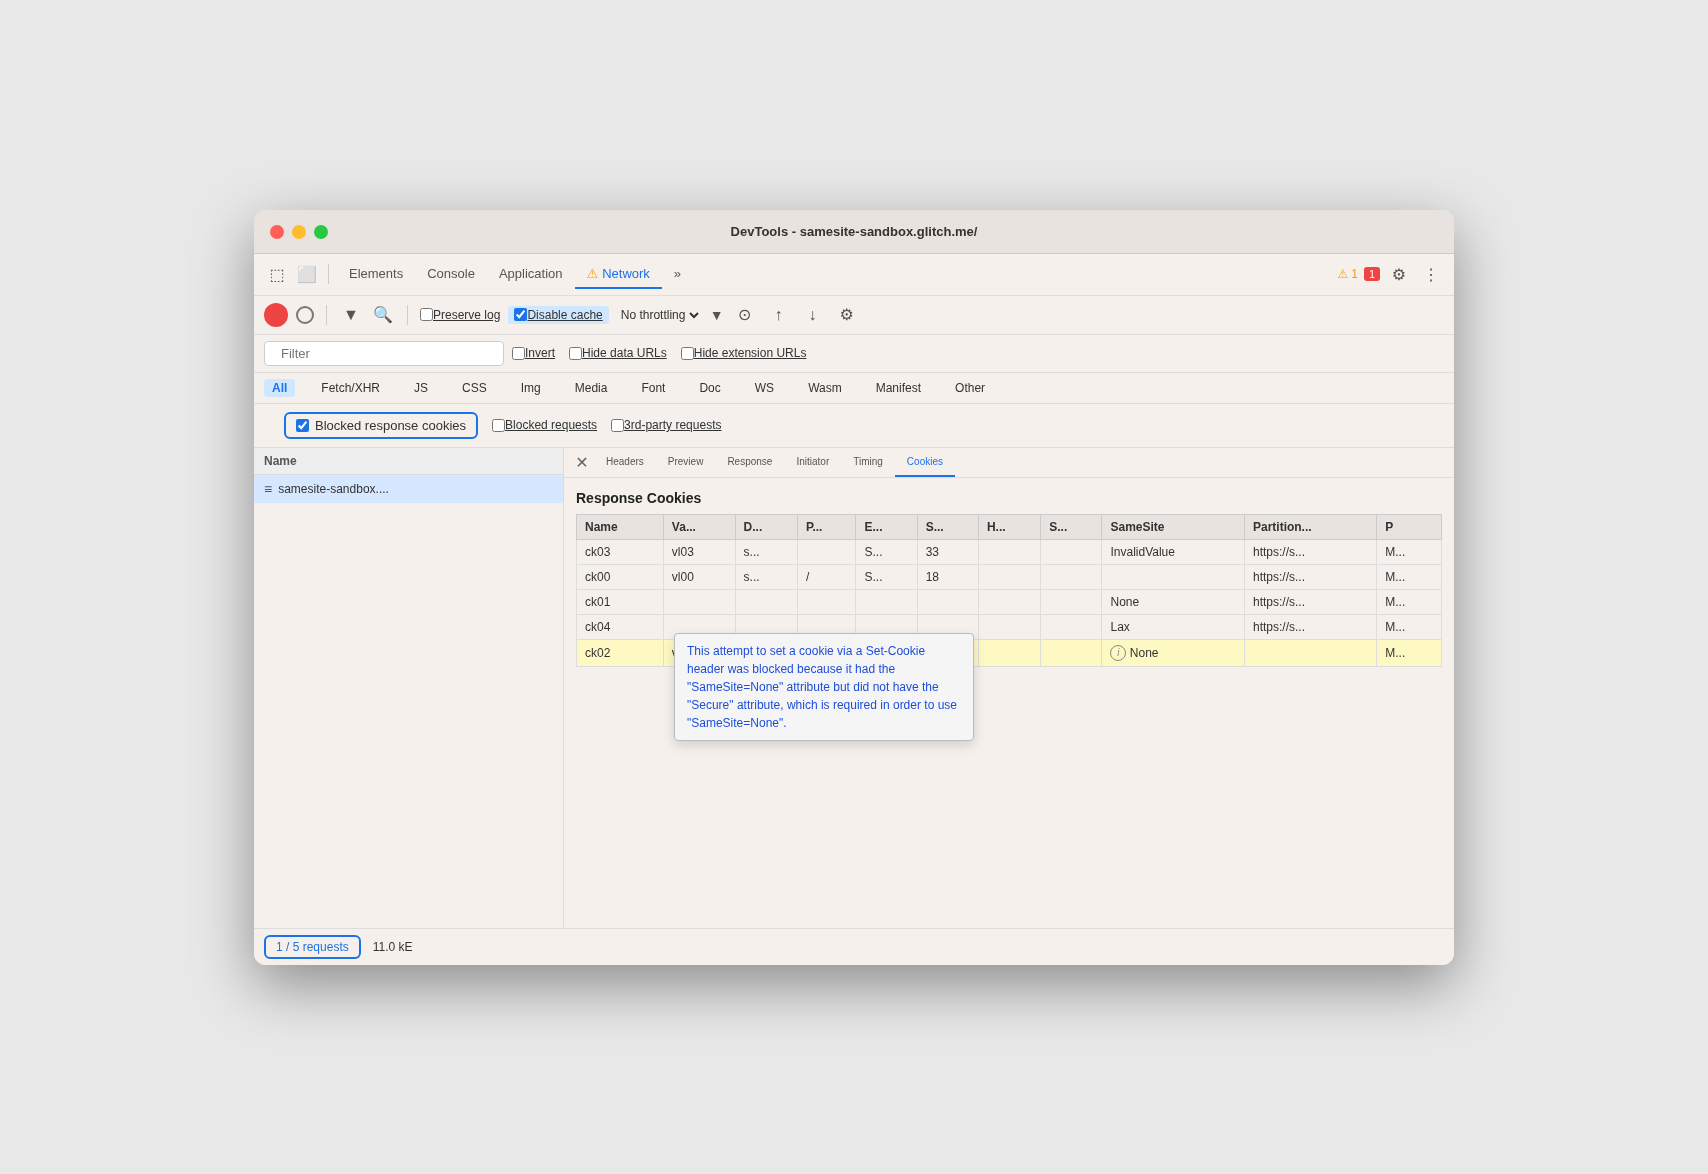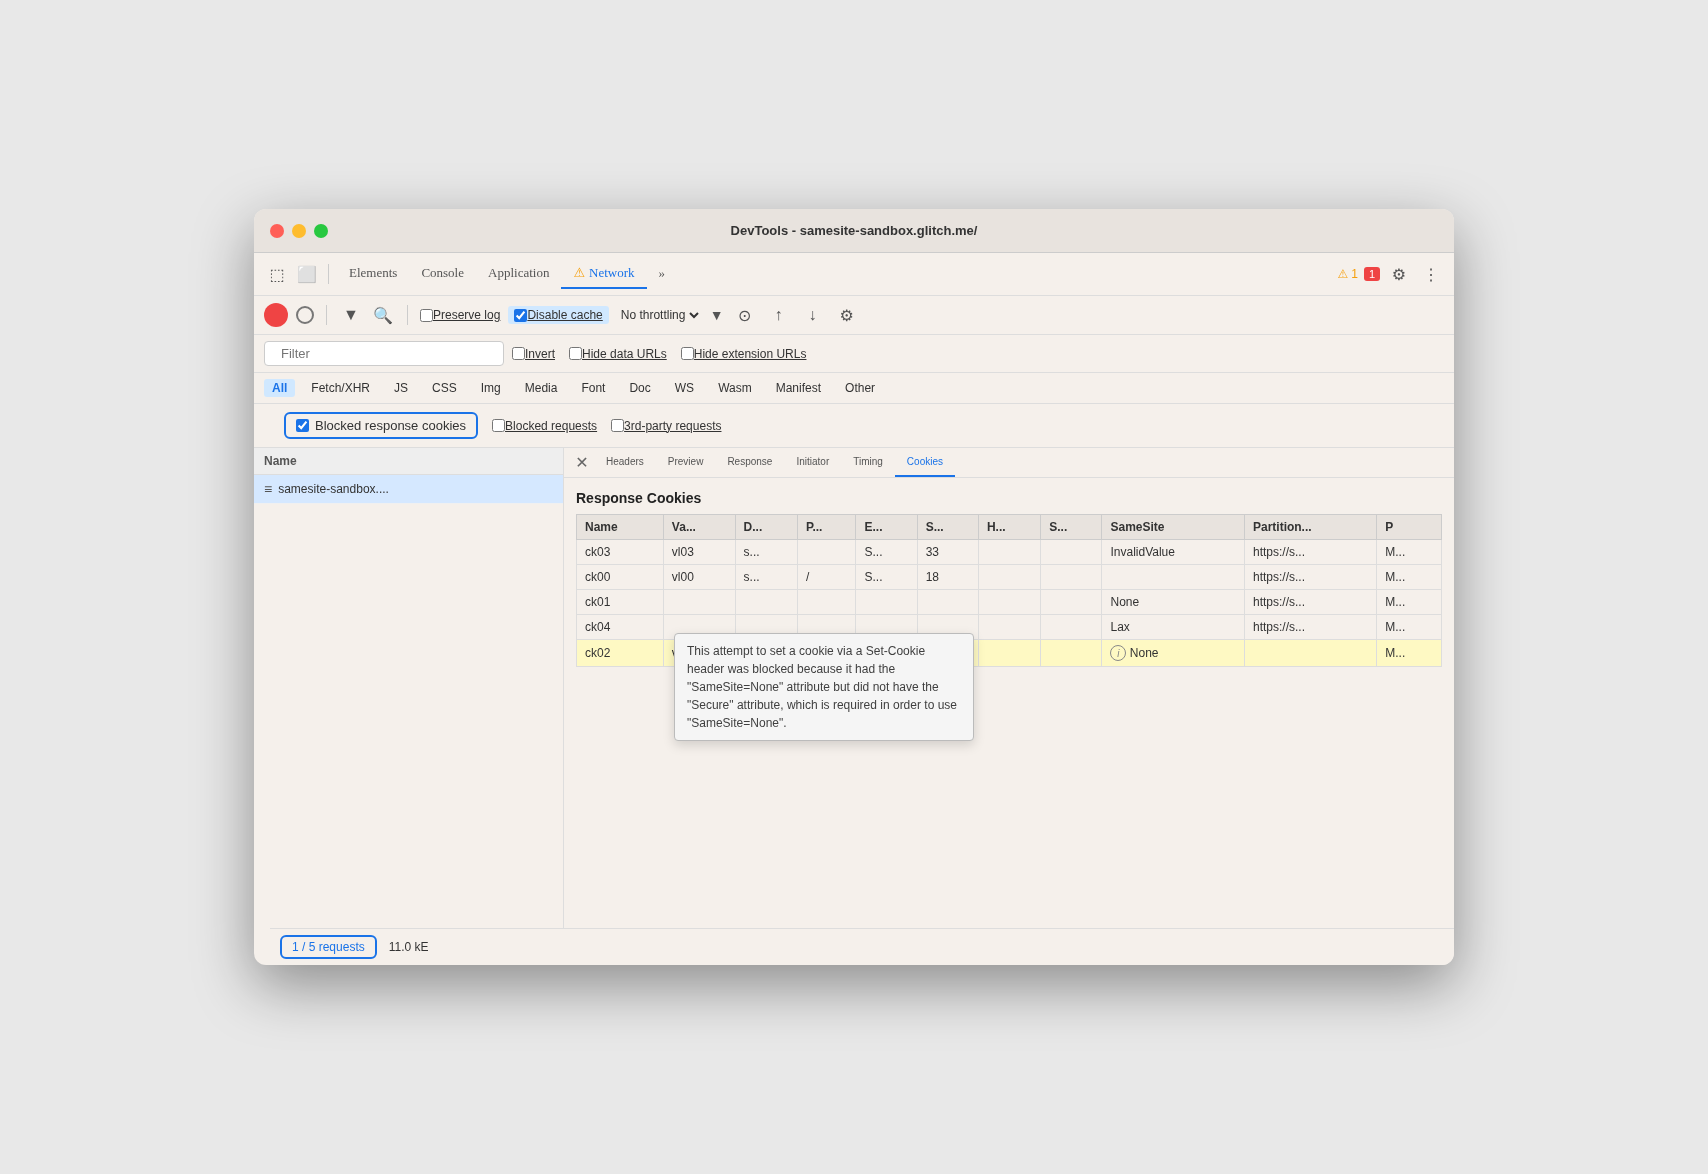--- a/index.html
+++ b/index.html
@@ -78,21 +78,20 @@
       gap: 0;
       flex: 1;
     }
     .tab-item {
       padding: 6px 12px;
       font-size: 13px;
       color: #555;
       cursor: pointer;
       border-bottom: 2px solid transparent;
       white-space: nowrap;
-      font-family: Liberation Serif, serif;
     }
     .tab-item.active {
       color: #1a73e8;
       border-bottom: 2px solid #1a73e8;
       font-weight: 500;
     }
     .tab-item.warning {
       display: flex;
       align-items: center;
       gap: 4px;
@@ -209,21 +208,21 @@
       gap: 14px;
       align-items: center;
     }
     
     .type-filter-row {
       display: flex;
       align-items: center;
       padding: 6px 10px;
       border-bottom: 1px solid #ddd;
       background: #f5f0eb;
-      gap: 8px;
+      gap: 18px;
       flex-wrap: wrap;
     }
     .type-btn {
       padding: 2px 8px;
       font-size: 12px;
       color: #333;
       cursor: pointer;
       border-radius: 3px;
       background: transparent;
       border: none;
@@ -363,37 +362,36 @@
     
     .tooltip-overlay {
       position: absolute;
       top: 155px;
       left: 110px;
       background: #f5f5f5;
       border: 1px solid #bbb;
       border-radius: 4px;
       padding: 8px 12px;
       font-size: 12px;
-      color: #404040;
+      color: #1d4ed8;
       max-width: 300px;
       box-shadow: 0 4px 12px rgba(0,0,0,0.15);
       z-index: 10;
       line-height: 1.5;
     }
     
     .status-bar {
       display: flex;
       align-items: center;
       padding: 6px 10px;
       border-top: 1px solid #ddd;
       background: #f5f0eb;
       gap: 12px;
       font-size: 12px;
       color: #333;
-      margin-left: 16px;
     }
     .status-requests {
       border: 2px solid #1a73e8;
       border-radius: 6px;
       padding: 3px 10px;
       color: #1a73e8;
       font-weight: 500;
     }
     .info-circle {
       width: 16px;

